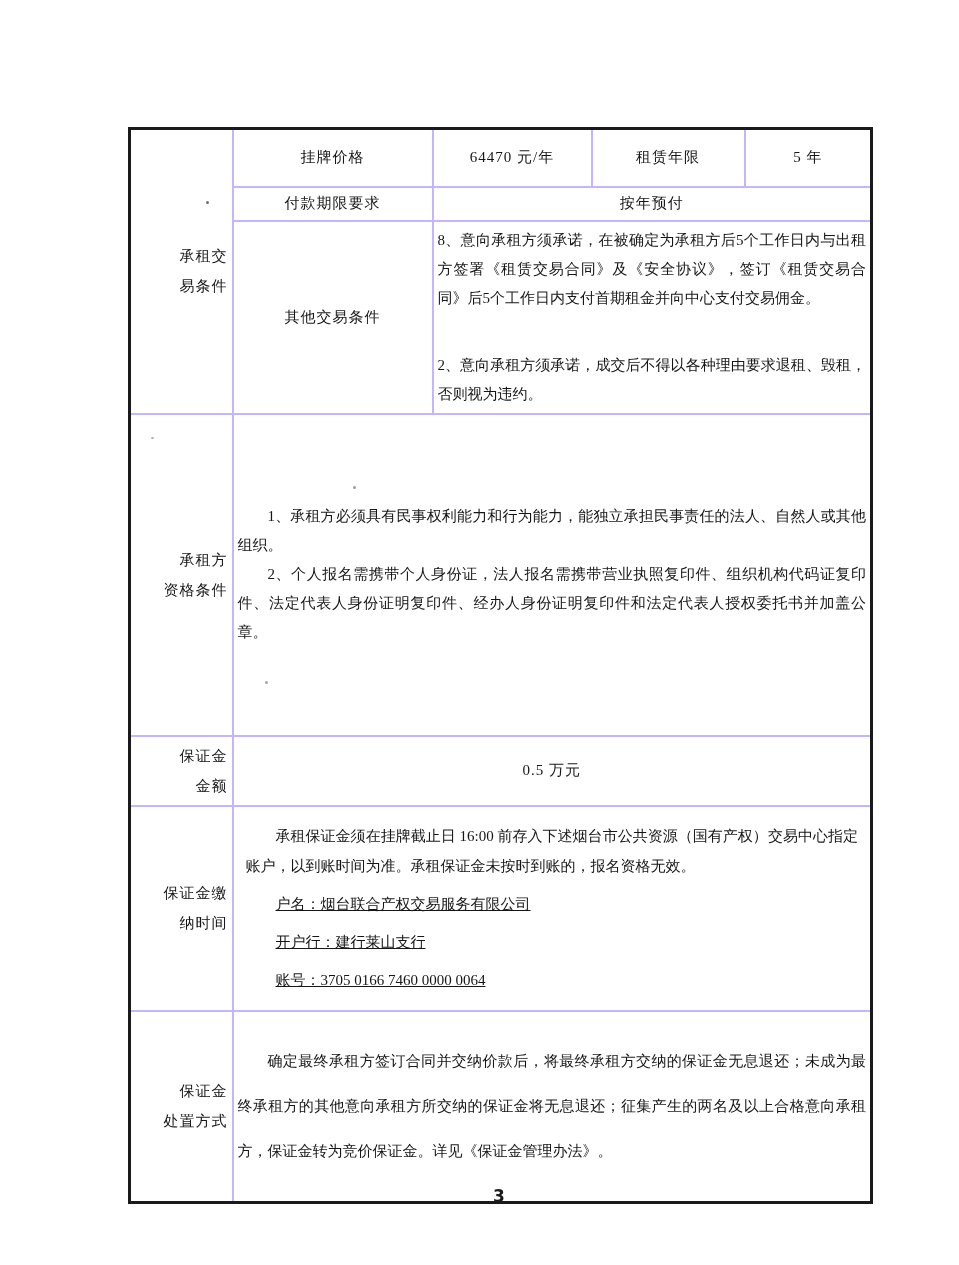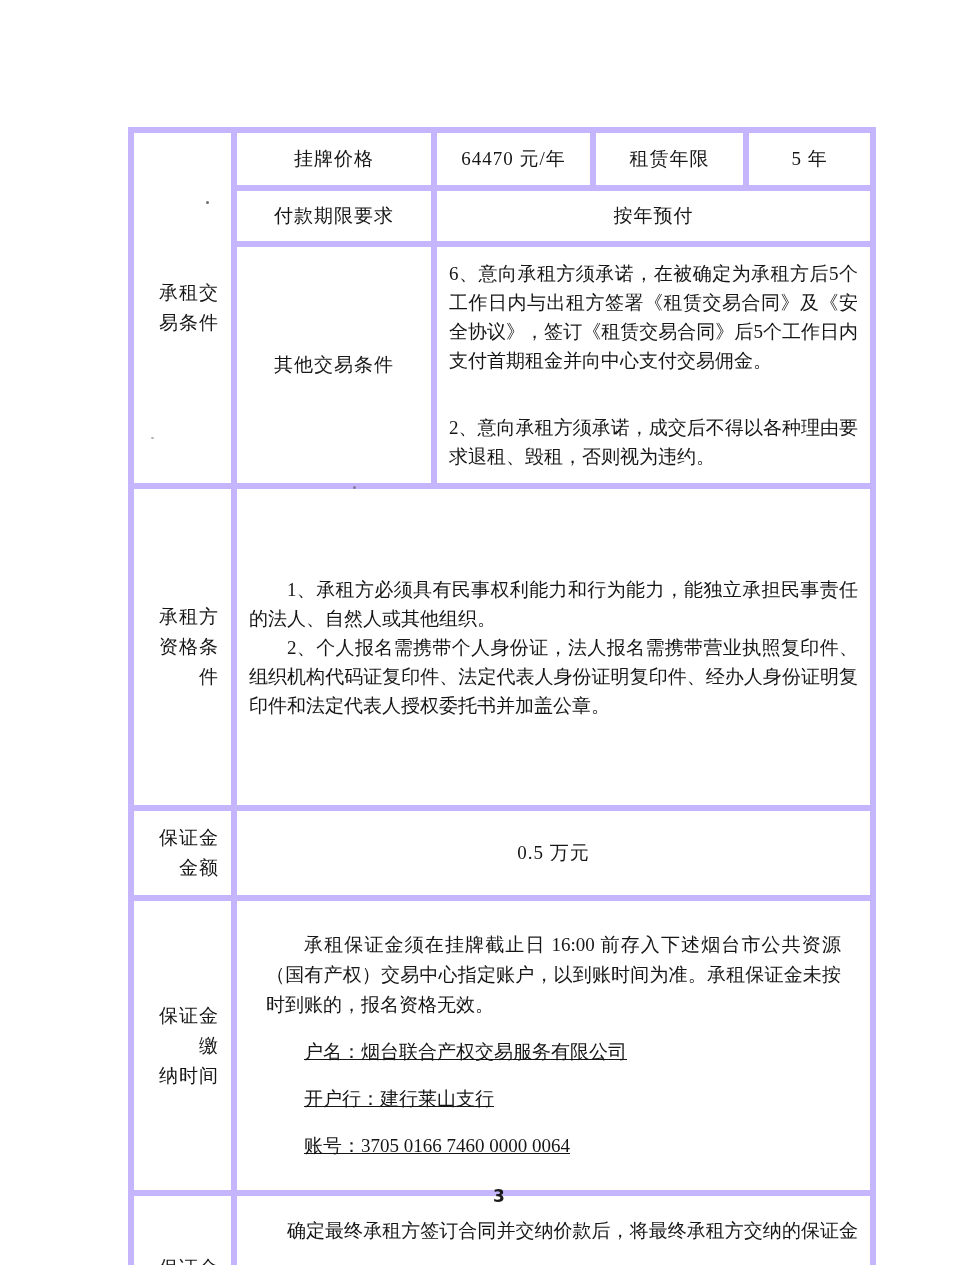--- a/index.html
+++ b/index.html
@@ -26,30 +26,30 @@
   }
   table.doc-table {
     position: absolute;
     top: 127px; left: 128px;
     width: 742px;
     border-collapse: collapse;
     table-layout: fixed;
     border: 3px solid #1a1a1a;
   }
   table.doc-table td {
-    border: 6px solid #c4b5fd;
-    font-size: 19px;
+    border: 2px solid #c4b5fd;
+    font-size: 15px;
     color: #161616;
     vertical-align: middle;
-    padding: 12px;
+    padding: 4px;
     overflow: hidden;
   }
   
   tr.r1 { height: 58px; }
-  tr.r2 { height: 54px; }
+  tr.r2 { height: 34px; }
   tr.r3 { height: 174px; }
   tr.r4 { height: 322px; }
   tr.r5 { height: 50px; }
   tr.r6 { height: 205px; }
   tr.r7 { height: 192px; }
 
   td.hdr {
     text-align: right;
     letter-spacing: 1px;
     line-height: 30px;
@@ -70,21 +70,21 @@
   td.qual-cell { padding: 0 14px 30px 14px; }
   td.qual-cell p {
     margin: 0;
     line-height: 29px;
     text-indent: 2em;
     text-align: justify;
   }
 
   td.pay-cell { padding: 2px 14px; }
   td.pay-cell p {
-    margin: 17px;
+    margin: 8px;
     line-height: 30px;
     text-align: justify;
   }
   td.pay-cell p.indent { text-indent: 2em; }
   td.pay-cell p.acct { padding-left: 2em; text-decoration: underline; }
 
   td.disp-cell { padding: 0 16px; }
   td.disp-cell p {
     margin: 0;
     line-height: 45px;
@@ -139,21 +139,21 @@
         <td class="center">租赁年限</td>
         <td class="center">5 年</td>
       </tr>
       <tr class="r2">
         <td class="center">付款期限要求</td>
         <td class="center" colspan="3">按年预付</td>
       </tr>
       <tr class="r3">
         <td class="center">其他交易条件</td>
         <td class="other-cell" colspan="3">
-          <p>6、意向承租方须承诺，在被确定为承租方后5个工作日内与出租方签署《租赁交易合同》及《安全协议》，签订《租赁交易合同》后5个工作日内支付首期租金并向中心支付交易佣金。</p>
+          <p>8、意向承租方须承诺，在被确定为承租方后5个工作日内与出租方签署《租赁交易合同》及《安全协议》，签订《租赁交易合同》后5个工作日内支付首期租金并向中心支付交易佣金。</p>
           <p>2、意向承租方须承诺，成交后不得以各种理由要求退租、毁租，否则视为违约。</p>
         </td>
       </tr>
       <tr class="r4">
         <td class="hdr">
           <span class="hdr-line">承租方</span>
           <span class="hdr-line">资格条件</span>
         </td>
         <td class="qual-cell" colspan="4">
           <p>1、承租方必须具有民事权利能力和行为能力，能独立承担民事责任的法人、自然人或其他组织。</p>

